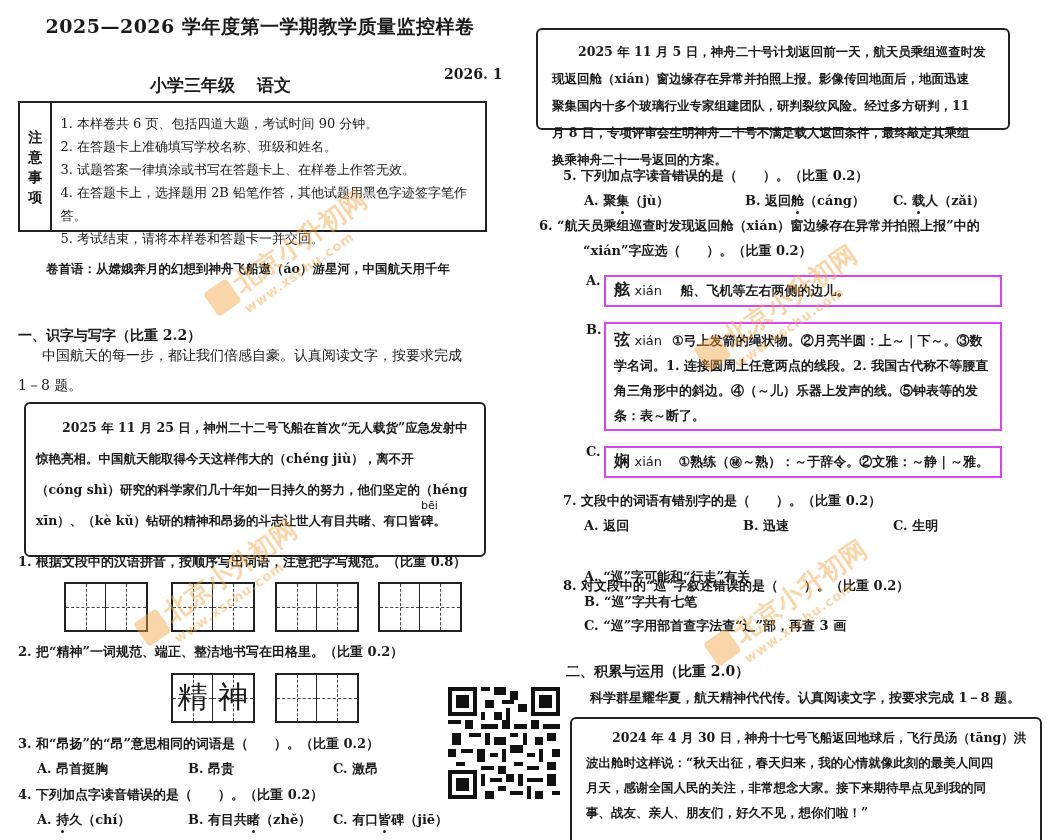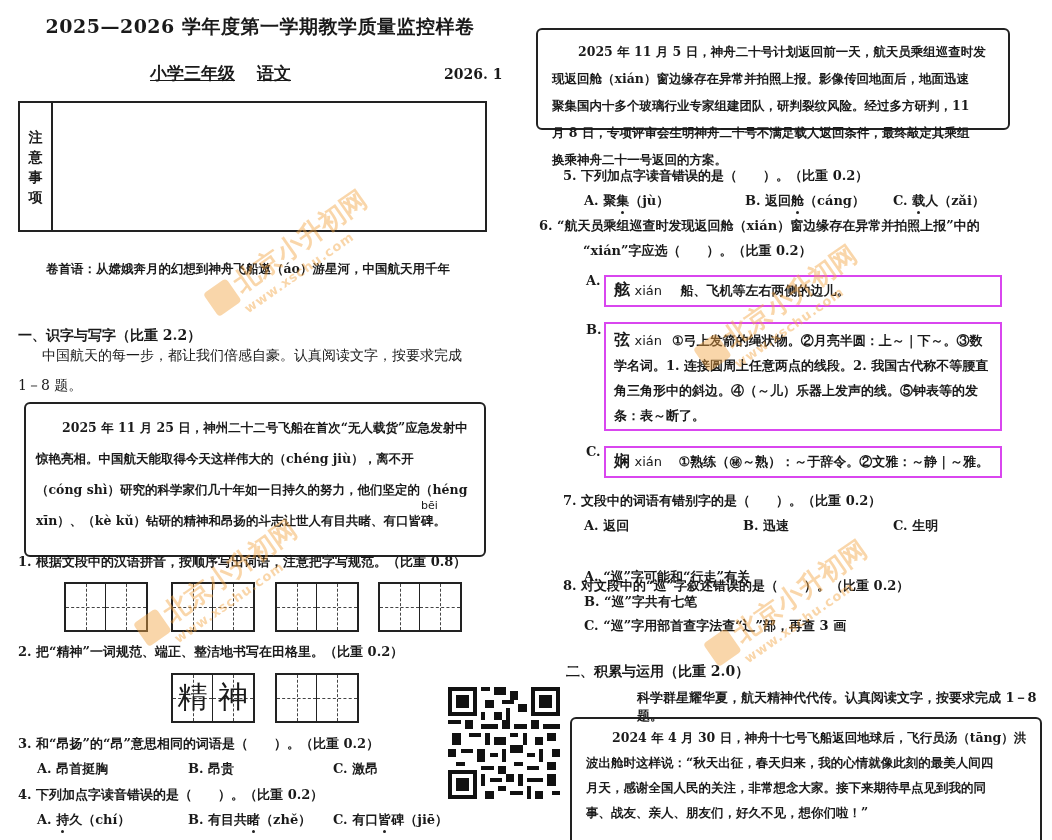--- a/index.html
+++ b/index.html
@@ -3,21 +3,21 @@
 <meta charset="utf-8">
 <style>
   * { box-sizing: border-box; margin: 0; padding: 0; }
   html, body { width: 1052px; height: 840px; overflow: hidden; background: #ffffff; }
   body { position: relative; font-family: "DejaVu Serif", "Liberation Serif", serif; color: #1a1a1a; }
   .abs { position: absolute; }
   .sans { font-family: "DejaVu Sans", "Liberation Sans", sans-serif; }
 
   
   #title { left: 0; width: 520px; top: 14px; text-align: center; font-size: 19px; font-weight: bold; letter-spacing: 0.5px; }
-  #subtitle { left: 150px; top: 62px; font-size: 17px; font-weight: bold; text-decoration: underline; }
+  #subtitle { left: 150px; top: 74px; font-size: 17px; font-weight: bold; }
   #subtitle .gap { display: inline-block; width: 22px; }
   #date { left: 444px; top: 66px; font-size: 14px; font-weight: bold; }
 
   
   #notice { left: 18px; top: 101px; width: 469px; height: 131px; border: 2px solid #222; display: flex; }
   #notice .label-col { width: 33px; border-right: 2px solid #222; display: flex; flex-direction: column; align-items: center; justify-content: center; font-size: 14px; font-weight: bold; line-height: 20px; }
   #notice .items { padding: 9px 0 0 8px; font-size: 13px; line-height: 23px; }
   #preface { left: 20px; top: 255px; width: 480px; font-weight: bold; font-size: 12.5px; line-height: 28px; }
   #preface .indent { padding-left: 26px; }
 
@@ -45,21 +45,21 @@
 
   
   #passage2 { left: 536px; top: 12px; width: 474px; height: 102px; padding: 8px 12px 0 14px; font-size: 12.5px; line-height: 27px; font-weight: bold; margin-top: 16px; }
   #passage2 .indent { padding-left: 26px; }
 
   .dict-box { position: absolute; border: 2px solid #d946ef; padding: 3px 8px; font-size: 13px; font-weight: bold; }
   .dict-box .head { font-size: 16px; font-weight: bold; }
   .dict-label { position: absolute; font-size: 13px; font-weight: bold; }
 
   #sec2-title { left: 566px; top: 663px; font-size: 14px; font-weight: bold; }
-  #sec2-intro { left: 590px; top: 689px; font-size: 13px; font-weight: bold; margin-left: 47px; }
+  #sec2-intro { left: 590px; top: 689px; font-size: 13px; font-weight: bold; }
   #passage3 { left: 570px; top: 717px; width: 472px; height: 146px; padding: 6px 10px 0 14px; font-size: 12.5px; line-height: 25px; font-weight: bold; }
   #passage3 .indent { padding-left: 26px; }
 
   .dot-under { position: relative; display: inline-block; }
   .dot-under::after { content: ""; position: absolute; left: 50%; bottom: -4px; width: 3px; height: 3px; margin-left: -1.5px; background: #222; border-radius: 50%; }
 
   
   #qr { left: 444px; top: 683px; width: 120px; height: 120px; }
 
   
@@ -76,20 +76,27 @@
   <span>小学三年级</span><span class="gap"></span><span>语文</span>
 </div>
 <div id="date" class="abs">2026. 1</div>
 
 <div id="notice" class="abs">
   <div class="label-col">
     <span>注</span>
     <span>意</span>
     <span>事</span>
     <span>项</span>
+  </div>
+  <div class="items">
+    <div>1. 本样卷共 6 页、包括四道大题，考试时间 90 分钟。</div>
+    <div>2. 在答题卡上准确填写学校名称、班级和姓名。</div>
+    <div>3. 试题答案一律填涂或书写在答题卡上、在样卷上作答无效。</div>
+    <div>4. 在答题卡上，选择题用 2B 铅笔作答，其他试题用黑色字迹签字笔作答。</div>
+    <div>5. 考试结束，请将本样卷和答题卡一并交回。</div>
   </div>
 </div>
 
 <div id="preface" class="abs">
   <div class="indent">卷首语：从嫦娥奔月的幻想到神舟飞船遨（áo）游星河，中国航天用千年</div>
 </div>
 
 <div id="sec1-title" class="abs">一、识字与写字（比重 2.2）</div>
 <div id="sec1-intro" class="abs">
   <div style="padding-left:24px">中国航天的每一步，都让我们倍感自豪。认真阅读文字，按要求完成</div>

